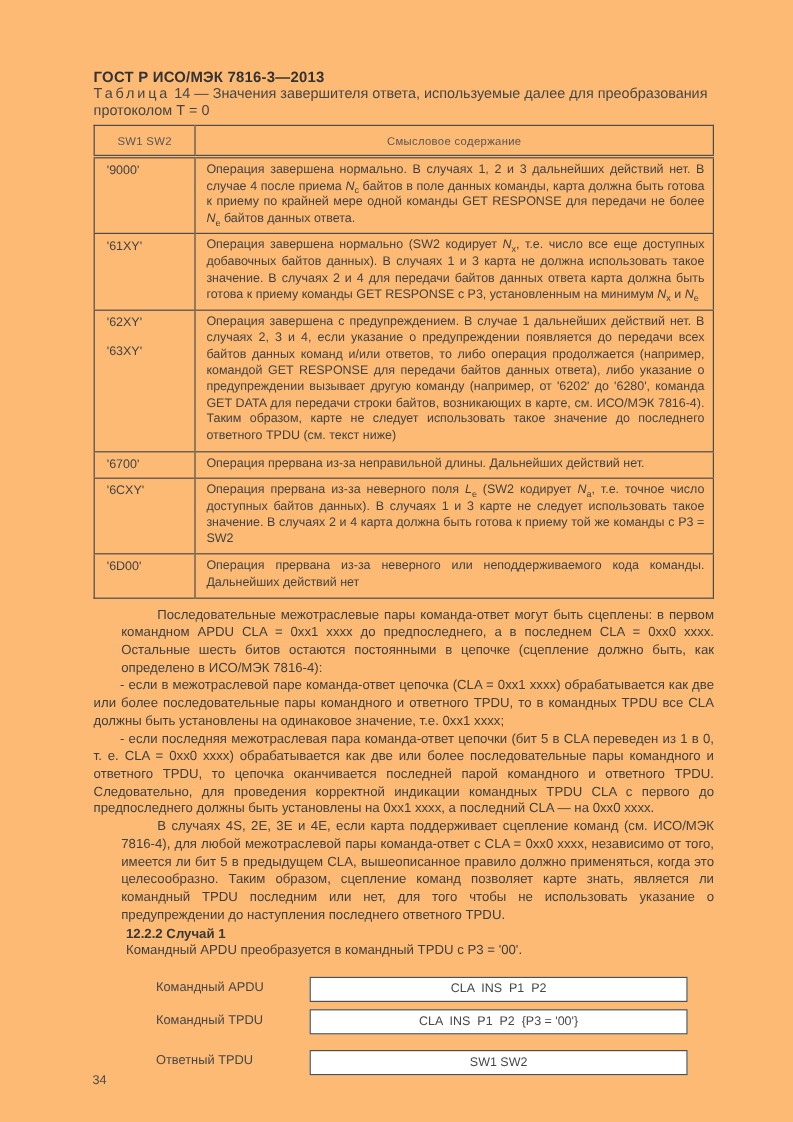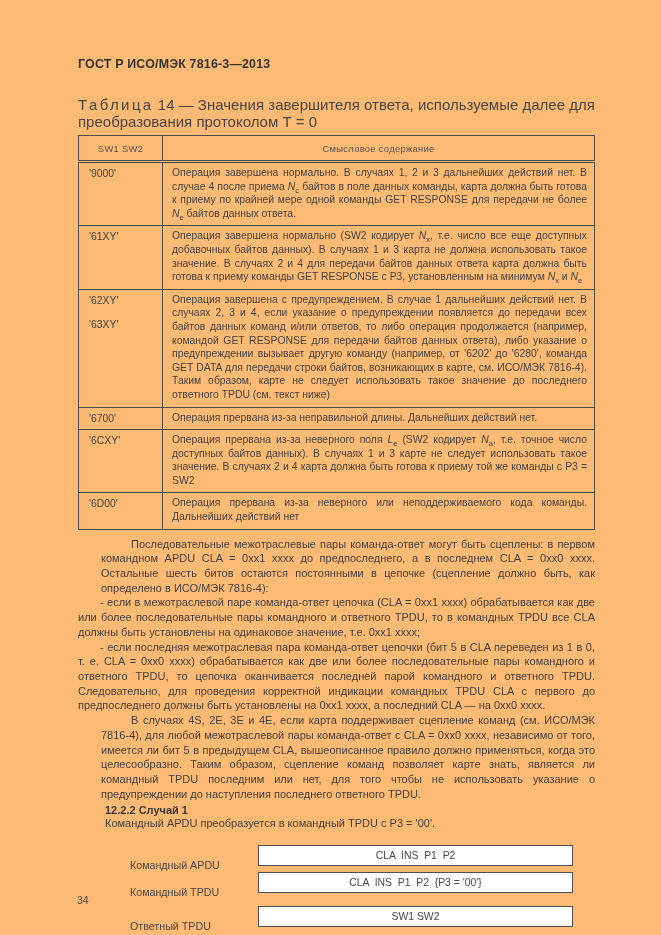--- a/index.html
+++ b/index.html
@@ -7,21 +7,21 @@
     position:relative;
     width:661px;height:935px;
     background:#fdba74;
     font-family:"Liberation Sans", sans-serif;
     color:#404040;
     overflow:hidden;
     padding-left:48px;
   }
   .content{position:absolute;left:78px;top:0;width:517px;padding-top:57px;}
   .doc-header{font-size:12.4px;font-weight:bold;color:#333;letter-spacing:.2px;}
-  .caption{margin-top:25px;font-size:15px;color:#464646;}
+  .caption{font-size:12px;color:#464646;}
   .cap-word{letter-spacing:2.4px;}
   table.sw{margin-top:5px;width:517px;border-collapse:collapse;border:1.5px solid #4d4d4d;table-layout:fixed;}
   table.sw th{
     font-weight:400;font-size:9.4px;color:#555;letter-spacing:.3px;
     height:20px;border-bottom:3px double #4d4d4d;text-align:center;padding:2px 4px;
   }
   table.sw th.col-code,table.sw td.col-code{width:75px;border-right:1px solid #4d4d4d;}
   table.sw td{
     vertical-align:top;border-top:1px solid #4d4d4d;
     font-size:10.4px;line-height:13.6px;color:#424242;
@@ -31,21 +31,21 @@
   .code + .code{margin-top:11px;}
   sub{font-size:7.5px;line-height:0;}
   .body-block{margin-top:7px;}
   .body-block p{margin:0;font-size:11px;line-height:14.7px;text-align:justify;color:#3f3f3f;}
   p.indent{text-indent:30px;margin-left:23px;}
   p.bullet{text-indent:22px;}
   .sub-heading{margin-top:3px;font-size:11px;font-weight:bold;color:#383838;text-indent:27px;}
   .case-note{margin:0;font-size:11px;line-height:14.7px;text-indent:27px;color:#3f3f3f;}
   .diagram{margin-top:14px;}
   .diag-row{position:relative;height:20px;margin-bottom:7px;}
-  .diag-label{position:absolute;left:52px;top:14px;font-size:10.7px;color:#474747;}
+  .diag-label{position:absolute;left:52px;top:3px;font-size:10.7px;color:#474747;}
   .diag-box{
     position:absolute;left:180px;top:0;width:313px;height:19px;
     border:1px solid #4f4f4f;display:flex;align-items:center;justify-content:center;
     font-size:10.4px;color:#474747;background:#fff;
   }
   .diag-box span{white-space:pre;}
   .note2{margin:14px 0 13px 0;font-size:11px;line-height:14.7px;text-indent:27px;color:#3f3f3f;}
   .page-number{position:absolute;left:77px;top:846px;font-size:10.5px;color:#4a4a4a;margin-top:48px;}
 </style>
 </head>

